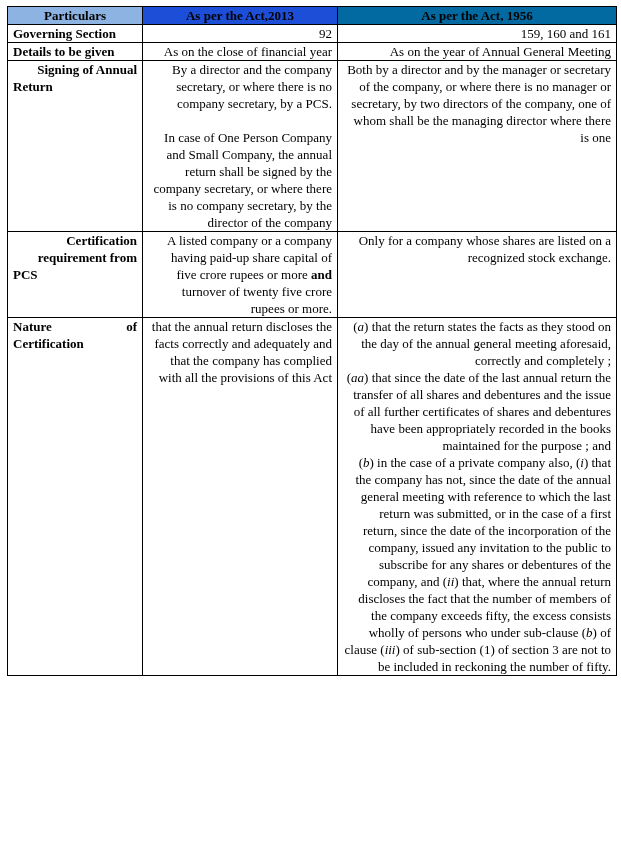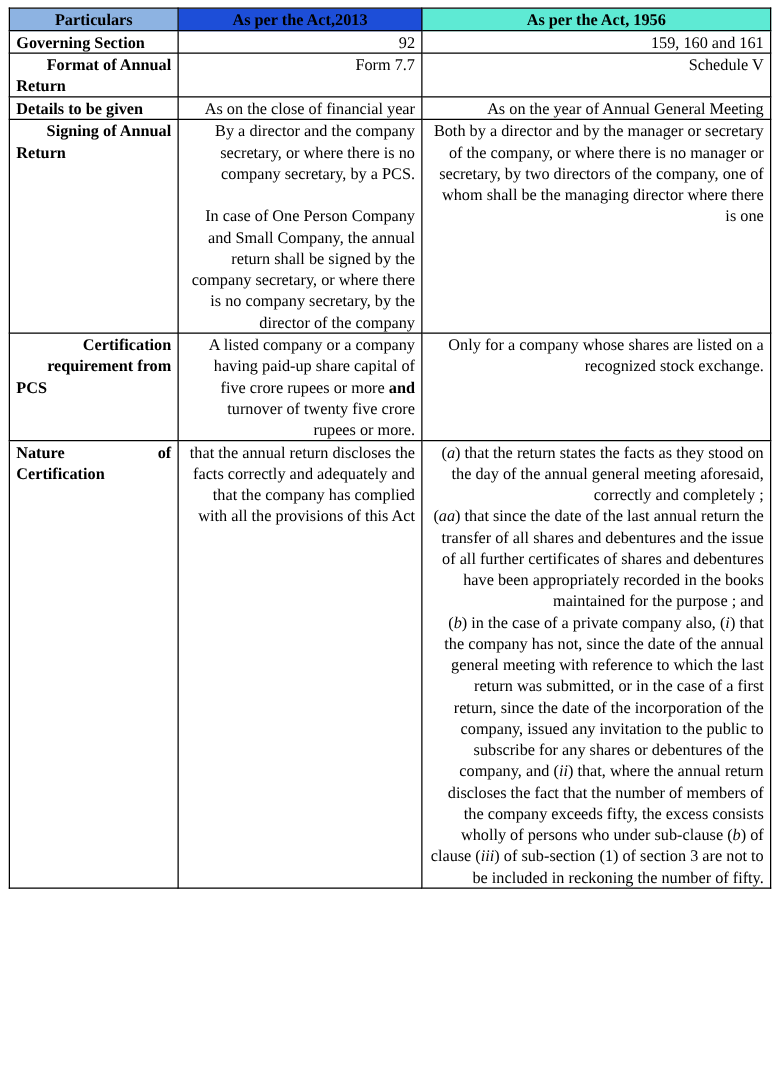--- a/index.html
+++ b/index.html
@@ -43,33 +43,28 @@
 <table class="cmp">
   <colgroup>
       <col class="c1">
       <col class="c2">
       <col class="c3">
     </colgroup>
   <thead>
     <tr>
       <th style="background: rgb(141, 179, 226);">Particulars</th>
       <th style="background: #1d4ed8;">As per the Act,2013</th>
-      <th style="background: #5eead4;">As per the Act, 1956</th>
+      <th style="background: #0369a1;">As per the Act, 1956</th>
     </tr>
   </thead>
   <tbody>
     <tr>
       <td class="label">Governing Section</td>
       <td class="center">92</td>
       <td class="center">159, 160 and 161</td>
-    </tr>
-    <tr>
-      <td class="label">Format of Annual Return</td>
-      <td class="center">Form 7.7</td>
-      <td class="center">Schedule V</td>
     </tr>
     <tr>
       <td class="label">Details to be given</td>
       <td class="center">As on the close of financial year</td>
       <td class="center">As on the year of Annual General Meeting</td>
     </tr>
     <tr>
       <td class="label">Signing of Annual Return</td>
       <td class="just">
         <span class="para">By a director and the company secretary, or where there is no company secretary, by a PCS.</span>

